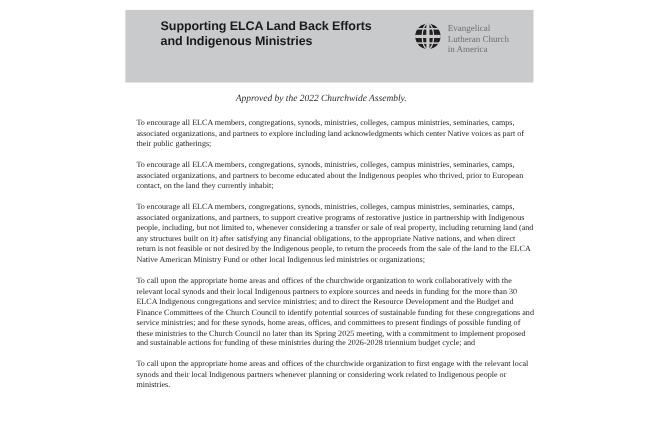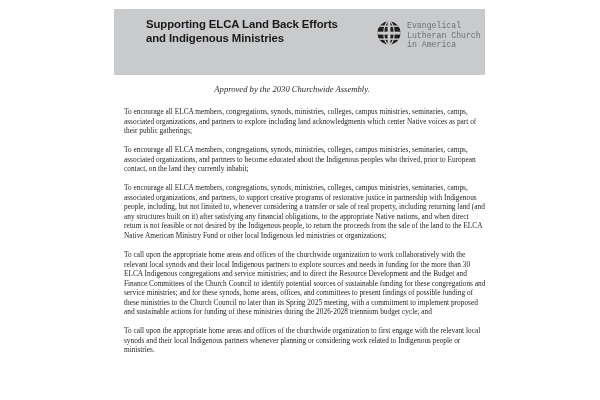--- a/index.html
+++ b/index.html
@@ -65,21 +65,21 @@
     align-items: flex-start;
     gap: 5px;
   }
   .logo-mark {
     width: 26px;
     height: 26px;
     flex: 0 0 26px;
     display: block;
   }
   .logo-wordmark {
-    font-family: Liberation Mono, monospace;
+    font-family: Liberation Serif, serif;
     font-size: 8.2px;
     line-height: 9.6px;
     color: #6f7073;
     padding-top: 1px;
     white-space: nowrap;
   }
   .logo-wordmark span { display: block; }
 
   
   .page-body {
@@ -151,21 +151,21 @@
         <span>Lutheran Church</span>
         <span>in America</span>
       </div>
     </div>
 
   </div>
 </div>
 
 <div class="page-body">
 
-  <p class="approved-line">Approved by the 2030 Churchwide Assembly.</p>
+  <p class="approved-line">Approved by the 2022 Churchwide Assembly.</p>
 
 
   <div>
     <p class="para">To encourage all ELCA members, congregations, synods, ministries, colleges, campus ministries, seminaries, camps, associated organizations, and partners to explore including land acknowledgments which center Native voices as part of their public gatherings;</p>
     <p class="para">To encourage all ELCA members, congregations, synods, ministries, colleges, campus ministries, seminaries, camps, associated organizations, and partners to become educated about the Indigenous peoples who thrived, prior to European contact, on the land they currently inhabit;</p>
     <p class="para">To encourage all ELCA members, congregations, synods, ministries, colleges, campus ministries, seminaries, camps, associated organizations, and partners, to support creative programs of restorative justice in partnership with Indigenous people, including, but not limited to, whenever considering a transfer or sale of real property, including returning land (and any structures built on it) after satisfying any financial obligations, to the appropriate Native nations, and when direct return is not feasible or not desired by the Indigenous people, to return the proceeds from the sale of the land to the ELCA Native American Ministry Fund or other local Indigenous led ministries or organizations;</p>
     <p class="para">To call upon the appropriate home areas and offices of the churchwide organization to work collaboratively with the relevant local synods and their local Indigenous partners to explore sources and needs in funding for the more than 30 ELCA Indigenous congregations and service ministries; and to direct the Resource Development and the Budget and Finance Committees of the Church Council to identify potential sources of sustainable funding for these congregations and service ministries; and for these synods, home areas, offices, and committees to present findings of possible funding of these ministries to the Church Council no later than its Spring 2025 meeting, with a commitment to implement proposed and sustainable actions for funding of these ministries during the 2026-2028 triennium budget cycle; and</p>
     <p class="para">To call upon the appropriate home areas and offices of the churchwide organization to first engage with the relevant local synods and their local Indigenous partners whenever planning or considering work related to Indigenous people or ministries.</p>
   </div>
 

